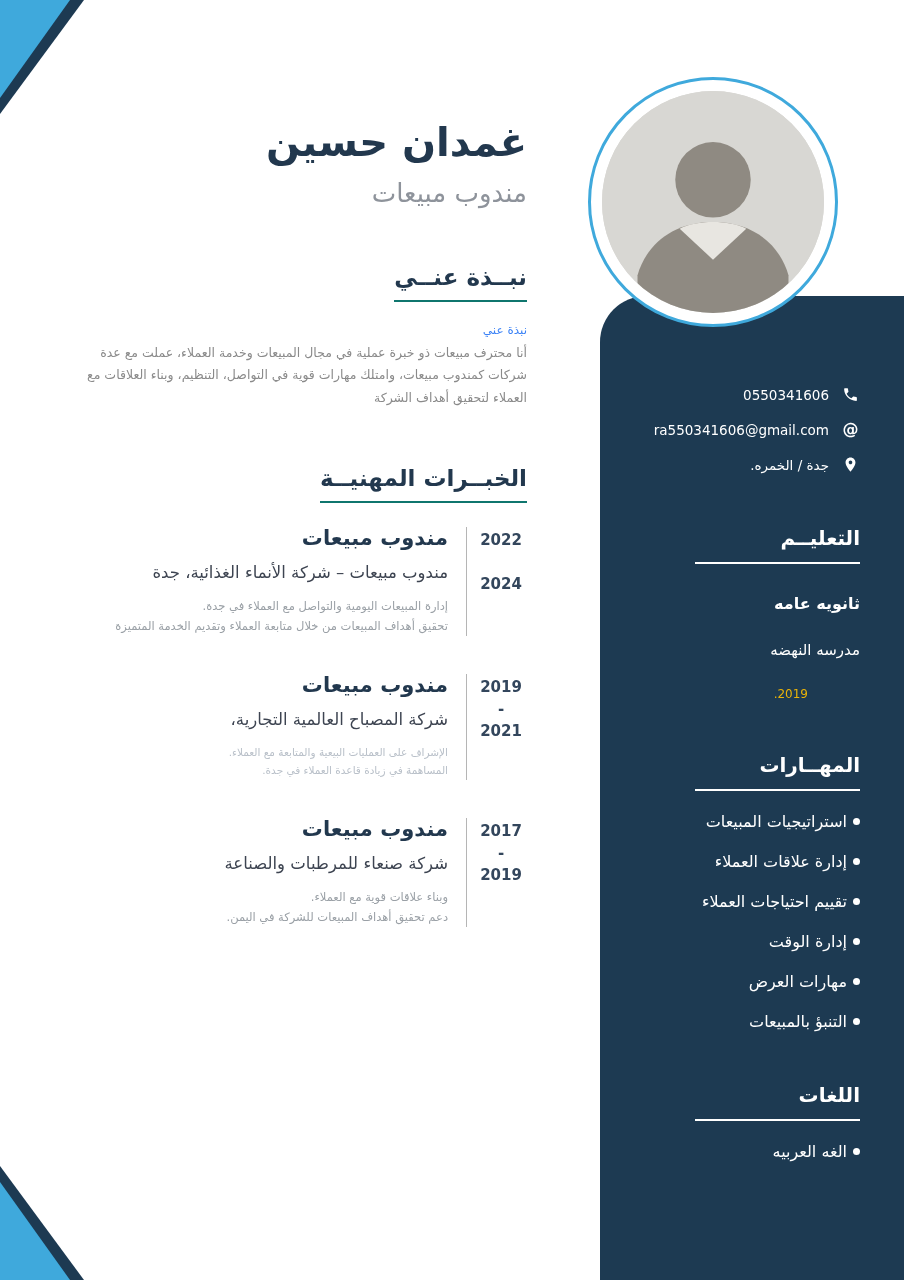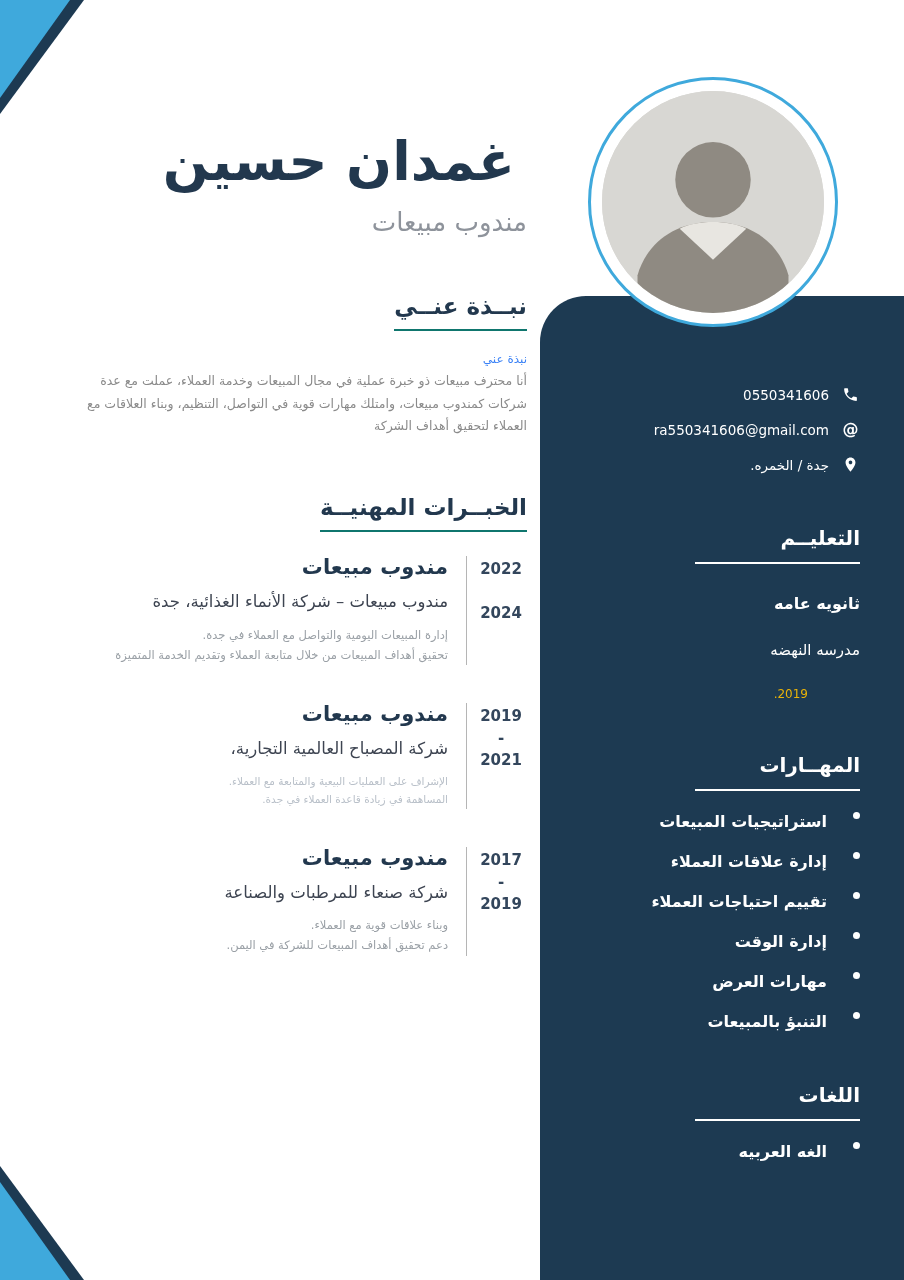--- a/index.html
+++ b/index.html
@@ -14,58 +14,58 @@
 
   
   .tri { position: absolute; left: 0; }
   .tri-top-navy  { top: 0; width: 84px; height: 114px; background: #1d3a52; clip-path: polygon(0 0,100% 0,0 100%); }
   .tri-top-blue  { top: 0; width: 70px; height: 98px;  background: #3fa9dc; clip-path: polygon(0 0,100% 0,0 100%); }
   .tri-bot-navy  { bottom: 0; width: 84px; height: 114px; background: #1d3a52; clip-path: polygon(0 0,0 100%,100% 100%); }
   .tri-bot-blue  { bottom: 0; width: 70px; height: 98px;  background: #3fa9dc; clip-path: polygon(0 0,0 100%,100% 100%); }
 
   
   .sidebar {
-    position: absolute; top: 296px; right: 0; width: 364px; height: 984px;
+    position: absolute; top: 296px; right: 0; width: 304px; height: 984px;
     background: #1d3a52;
     border-top-left-radius: 46px;
     padding: 89px 44px 30px 26px;
     color: #ffffff;
   }
   .contact-row { display: flex; align-items: center; gap: 12px; margin-bottom: 16px; font-size: 13.5px; color: #fff; }
   .contact-row .cicon { width: 19px; height: 19px; flex: 0 0 19px; display: flex; align-items: center; justify-content: center; }
   .contact-row .cicon svg { width: 17px; height: 17px; fill: #ffffff; }
   .at-glyph { font-size: 16px; font-weight: bold; color: #fff; line-height: 1; }
 
   .side-section { margin-top: 52px; }
   .side-heading { font-size: 20px; font-weight: bold; color: #ffffff; margin: 0; }
   .side-rule { width: 165px; height: 2px; background: #ffffff; margin-top: 12px; }
 
   .edu-degree { font-size: 16px; font-weight: bold; margin-top: 30px; }
   .edu-school { font-size: 15px; margin-top: 28px; }
   .edu-year   { font-size: 12px; color: #eab308; margin-top: 28px; padding-right: 52px; }
 
   .skill-list { margin-top: 6px; }
-  .skill-item { display: flex; align-items: flex-start; gap: 26px; margin-top: 21px; font-size: 16px; font-weight: bold; color: #fff; }
+  .skill-item { display: flex; align-items: center; gap: 6px; margin-top: 21px; font-size: 16px; font-weight: normal; color: #fff; }
   .dot { width: 7px; height: 7px; border-radius: 50%; background: #ffffff; flex: 0 0 7px; }
 
   
   .photo-ring {
     position: absolute; top: 77px; left: 588px; width: 250px; height: 250px;
     border-radius: 50%; border: 3px solid #3fa9dc; background: #ffffff;
     display: flex; align-items: center; justify-content: center;
     z-index: 5;
   }
   .photo {
     width: 222px; height: 222px; border-radius: 50%; overflow: hidden; background: #d8d7d3;
   }
   .photo svg { width: 100%; height: 100%; display: block; }
 
   
   .main { position: absolute; top: 0; left: 75px; width: 452px; text-align: right; padding-top: 118px; }
-  .name { margin: 12px; font-size: 54px; line-height: 1.2; font-weight: bold; color: #22384e; }
+  .name { margin: 0; font-size: 40px; line-height: 1.2; font-weight: bold; color: #22384e; }
   .subtitle { margin-top: 12px; font-size: 26px; color: #8e939b; }
 
   .main-section { margin-top: 56px; }
   .rule-heading {
     display: inline-block; margin: 0;
     font-size: 23px; font-weight: bold; color: #22384e;
     border-bottom: 2px solid #0f766e; padding-bottom: 10px;
   }
   .about-intro { margin: 18px 0 0 0; font-size: 12px; color: #3b82f6; line-height: 1.8; }
   .about-body  { margin: 0; font-size: 12.5px; color: #8a8a8a; line-height: 1.8; }

